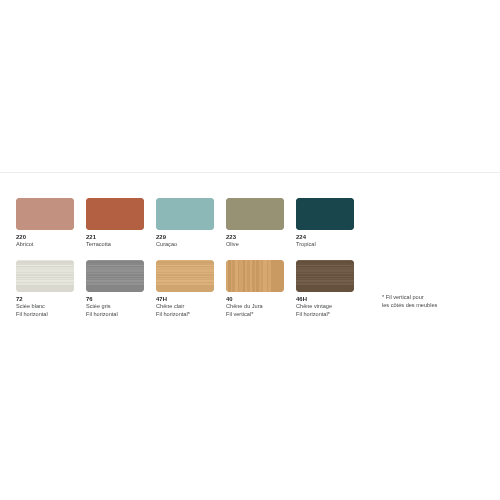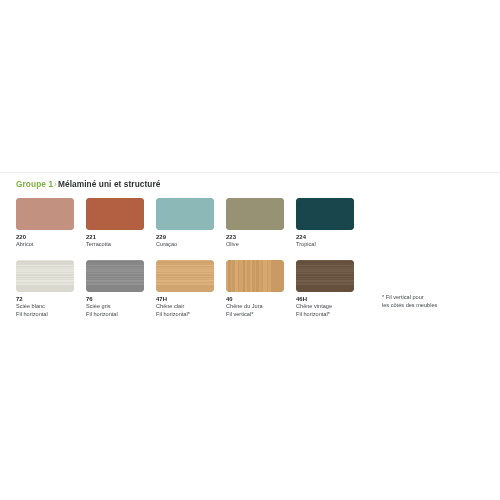--- a/index.html
+++ b/index.html
@@ -121,23 +121,20 @@
     white-space: nowrap;
   }
 </style>
 </head>
 <body>
 
 <div class="page">
 
   <div class="divider"></div>
 
-  <div class="group-header">
-    <span class="group-name">Groupe 1</span><span class="group-sep">›</span><span class="group-title">Mélaminé uni et structuré</span>
-  </div>
 
   <div class="grid">
 
     <div class="row">
 
       <div class="cell c0">
         <div class="swatch" style="background: rgb(194, 145, 127);">
           <div class="grain" style="background: rgb(194, 145, 127);"></div>
         </div>
         <div class="labels">

